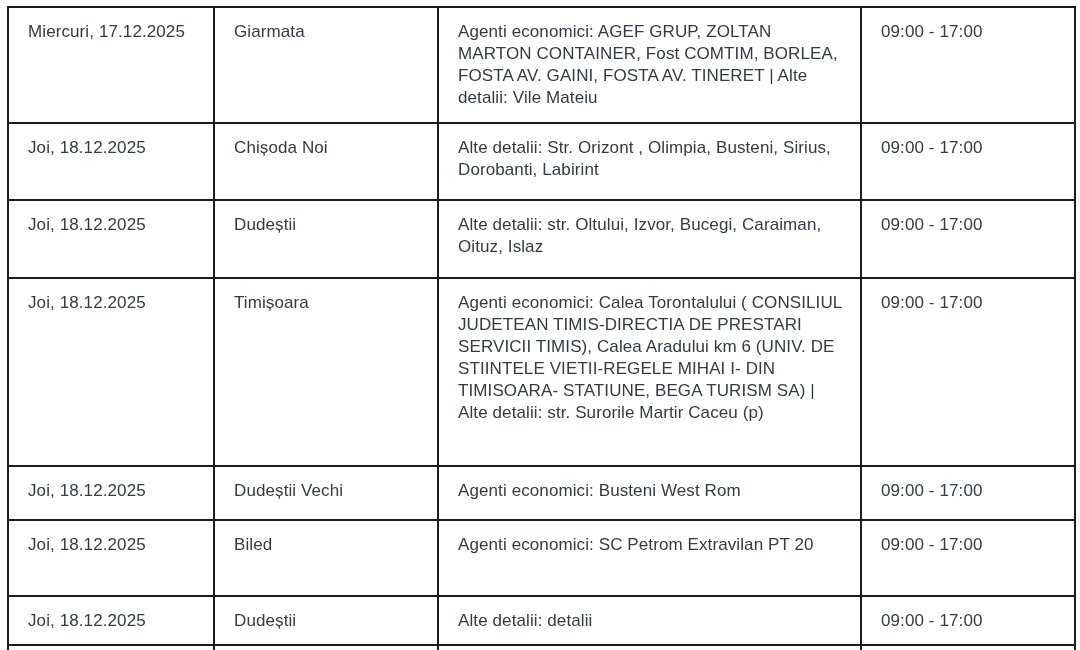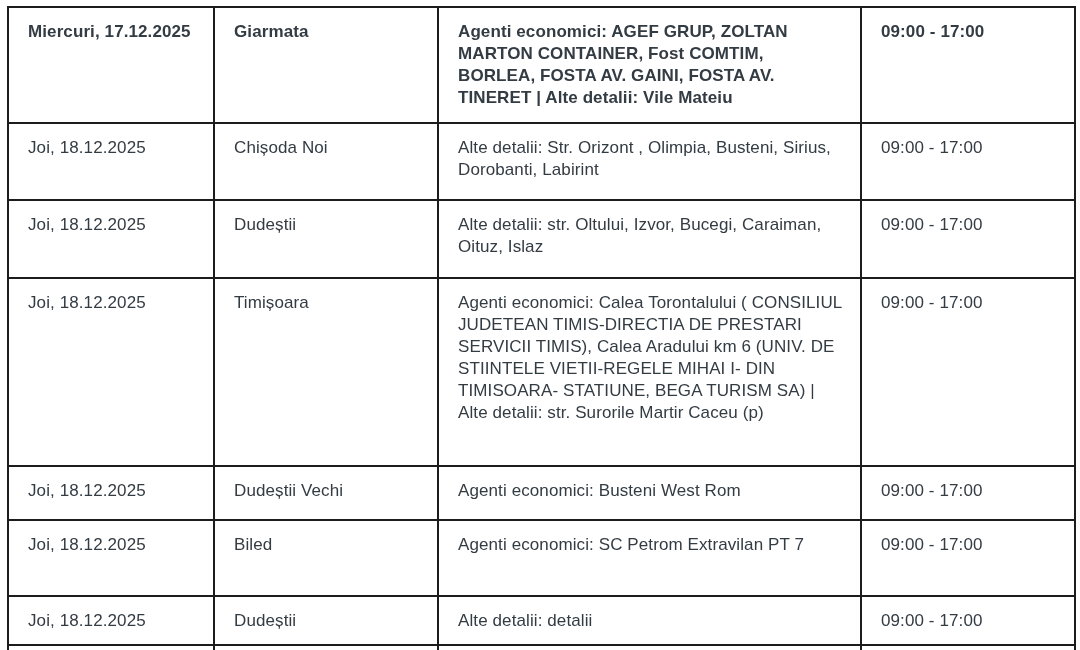--- a/index.html
+++ b/index.html
@@ -30,21 +30,21 @@
     vertical-align: top;
     padding: 13px 16px 12px 19px;
     overflow: hidden;
     word-wrap: break-word;
   }
   td.c-details { padding-right: 34px; }
   col.c1 { width: 206px; }
   col.c2 { width: 224px; }
   col.c3 { width: 423px; }
   col.c4 { width: 214px; }
-  tr.r1 { height: 116px; font-weight: bold; }
+  tr.r1 { height: 116px; }
   tr.r2 { height: 77px; }
   tr.r3 { height: 78px; }
   tr.r4 { height: 188px; }
   tr.r5 { height: 54px; }
   tr.r6 { height: 76px; }
   tr.r7 { height: 48px; }
   tr.r8 { height: 34px; }
 </style>
 </head>
 <body>
@@ -84,21 +84,21 @@
       </tr>
       <tr class="r5">
         <td class="c-date">Joi, 18.12.2025</td>
         <td class="c-location">Dudeștii Vechi</td>
         <td class="c-details">Agenti economici: Busteni West Rom</td>
         <td class="c-hours">09:00 - 17:00</td>
       </tr>
       <tr class="r6">
         <td class="c-date">Joi, 18.12.2025</td>
         <td class="c-location">Biled</td>
-        <td class="c-details">Agenti economici: SC Petrom Extravilan PT 7</td>
+        <td class="c-details">Agenti economici: SC Petrom Extravilan PT 20</td>
         <td class="c-hours">09:00 - 17:00</td>
       </tr>
       <tr class="r7">
         <td class="c-date">Joi, 18.12.2025</td>
         <td class="c-location">Dudeștii</td>
         <td class="c-details">Alte detalii: detalii</td>
         <td class="c-hours">09:00 - 17:00</td>
       </tr>
       <tr class="r8">
         <td class="c-date"></td>

